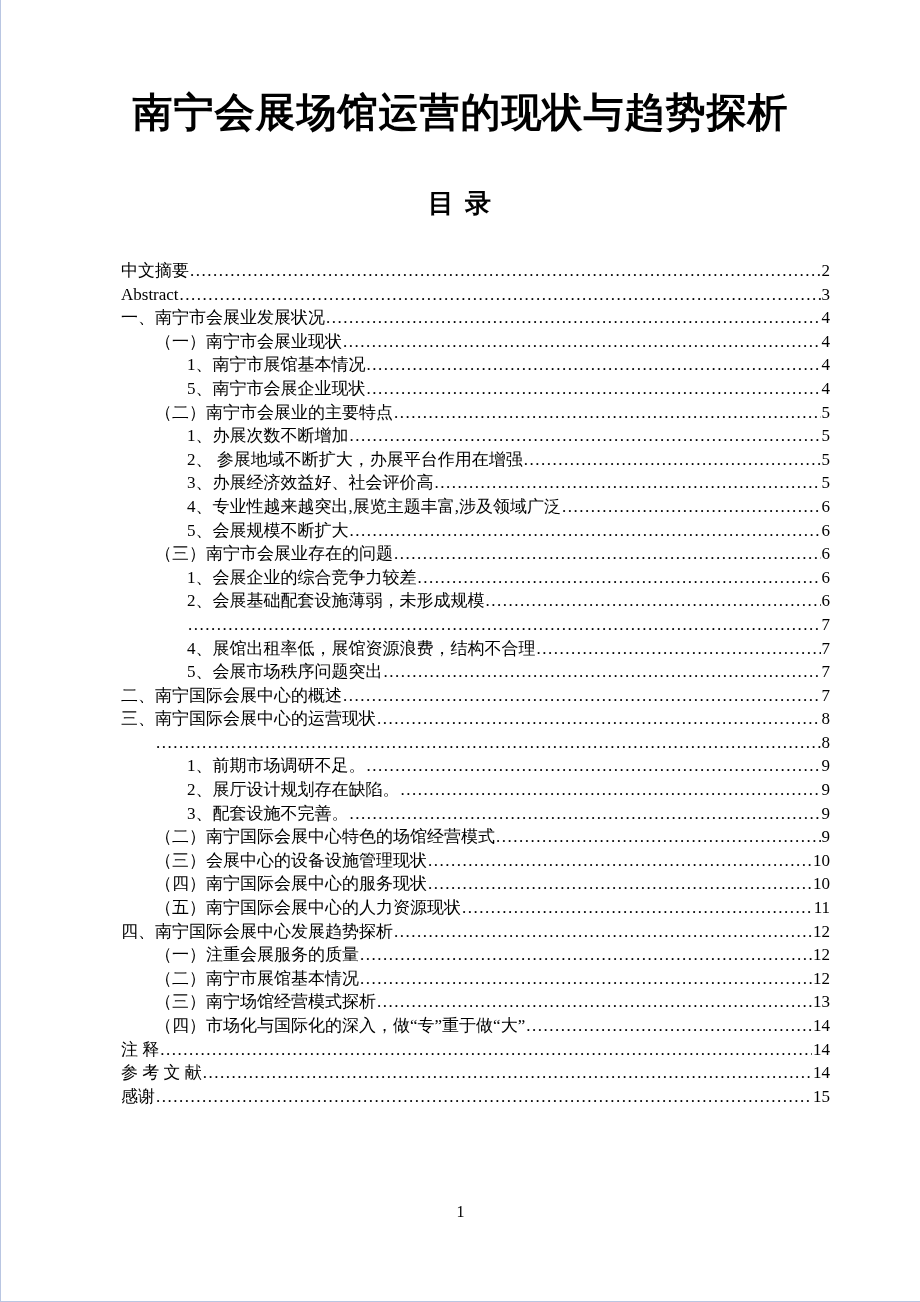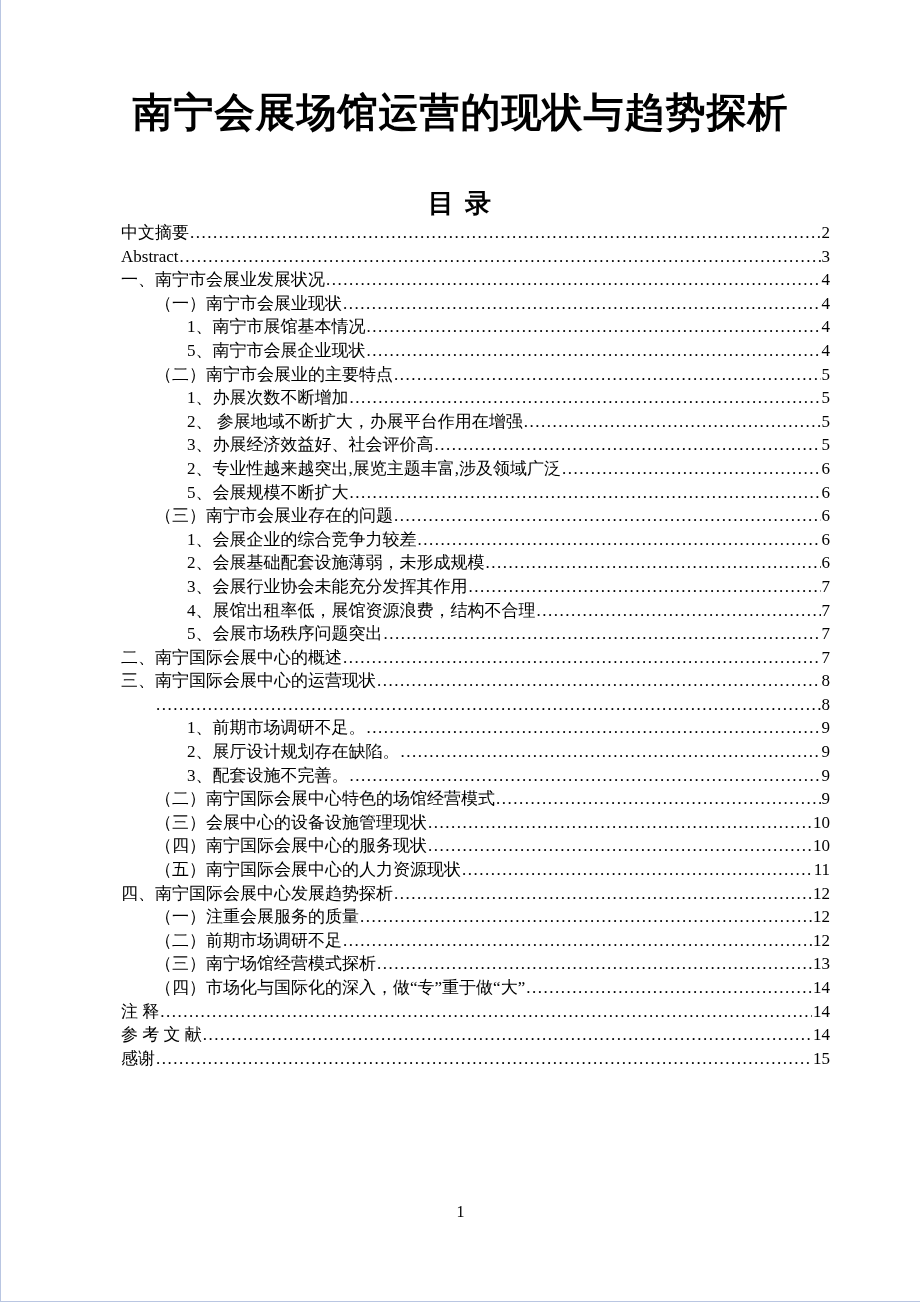--- a/index.html
+++ b/index.html
@@ -28,20 +28,21 @@
   }
   .toc-heading {
     text-align: center;
     font-family: "Liberation Sans", "DejaVu Sans", sans-serif;
     font-weight: bold;
     font-size: 26px;
     margin-top: 50px;
     letter-spacing: 2px;
   }
   .toc {
+    margin-top: 38px;
     margin-left: 30px; 
     font-size: 17px;
   }
   .toc-row {
     display: flex;
     align-items: baseline;
     line-height: 23.6px;
     white-space: nowrap;
   }
   .toc-row.indent-1 { padding-left: 34px; }
@@ -123,21 +124,21 @@
         <span class="toc-text">2、 参展地域不断扩大，办展平台作用在增强</span>
         <span class="toc-dots"></span>
         <span class="toc-page">5</span>
       </div>
       <div class="toc-row indent-2">
         <span class="toc-text">3、办展经济效益好、社会评价高</span>
         <span class="toc-dots"></span>
         <span class="toc-page">5</span>
       </div>
       <div class="toc-row indent-2">
-        <span class="toc-text">2、专业性越来越突出,展览主题丰富,涉及领域广泛</span>
+        <span class="toc-text">4、专业性越来越突出,展览主题丰富,涉及领域广泛</span>
         <span class="toc-dots"></span>
         <span class="toc-page">6</span>
       </div>
       <div class="toc-row indent-2">
         <span class="toc-text">5、会展规模不断扩大</span>
         <span class="toc-dots"></span>
         <span class="toc-page">6</span>
       </div>
       <div class="toc-row indent-1">
         <span class="toc-text">（三）南宁市会展业存在的问题</span>
@@ -148,21 +149,20 @@
         <span class="toc-text">1、会展企业的综合竞争力较差</span>
         <span class="toc-dots"></span>
         <span class="toc-page">6</span>
       </div>
       <div class="toc-row indent-2">
         <span class="toc-text">2、会展基础配套设施薄弱，未形成规模</span>
         <span class="toc-dots"></span>
         <span class="toc-page">6</span>
       </div>
       <div class="toc-row indent-2">
-        <span class="toc-text">3、会展行业协会未能充分发挥其作用</span>
         <span class="toc-dots"></span>
         <span class="toc-page">7</span>
       </div>
       <div class="toc-row indent-2">
         <span class="toc-text">4、展馆出租率低，展馆资源浪费，结构不合理</span>
         <span class="toc-dots"></span>
         <span class="toc-page">7</span>
       </div>
       <div class="toc-row indent-2">
         <span class="toc-text">5、会展市场秩序问题突出</span>
@@ -222,21 +222,21 @@
         <span class="toc-text">四、南宁国际会展中心发展趋势探析</span>
         <span class="toc-dots"></span>
         <span class="toc-page">12</span>
       </div>
       <div class="toc-row indent-1">
         <span class="toc-text">（一）注重会展服务的质量</span>
         <span class="toc-dots"></span>
         <span class="toc-page">12</span>
       </div>
       <div class="toc-row indent-1">
-        <span class="toc-text">（二）前期市场调研不足</span>
+        <span class="toc-text">（二）南宁市展馆基本情况</span>
         <span class="toc-dots"></span>
         <span class="toc-page">12</span>
       </div>
       <div class="toc-row indent-1">
         <span class="toc-text">（三）南宁场馆经营模式探析</span>
         <span class="toc-dots"></span>
         <span class="toc-page">13</span>
       </div>
       <div class="toc-row indent-1">
         <span class="toc-text">（四）市场化与国际化的深入，做“专”重于做“大”</span>

